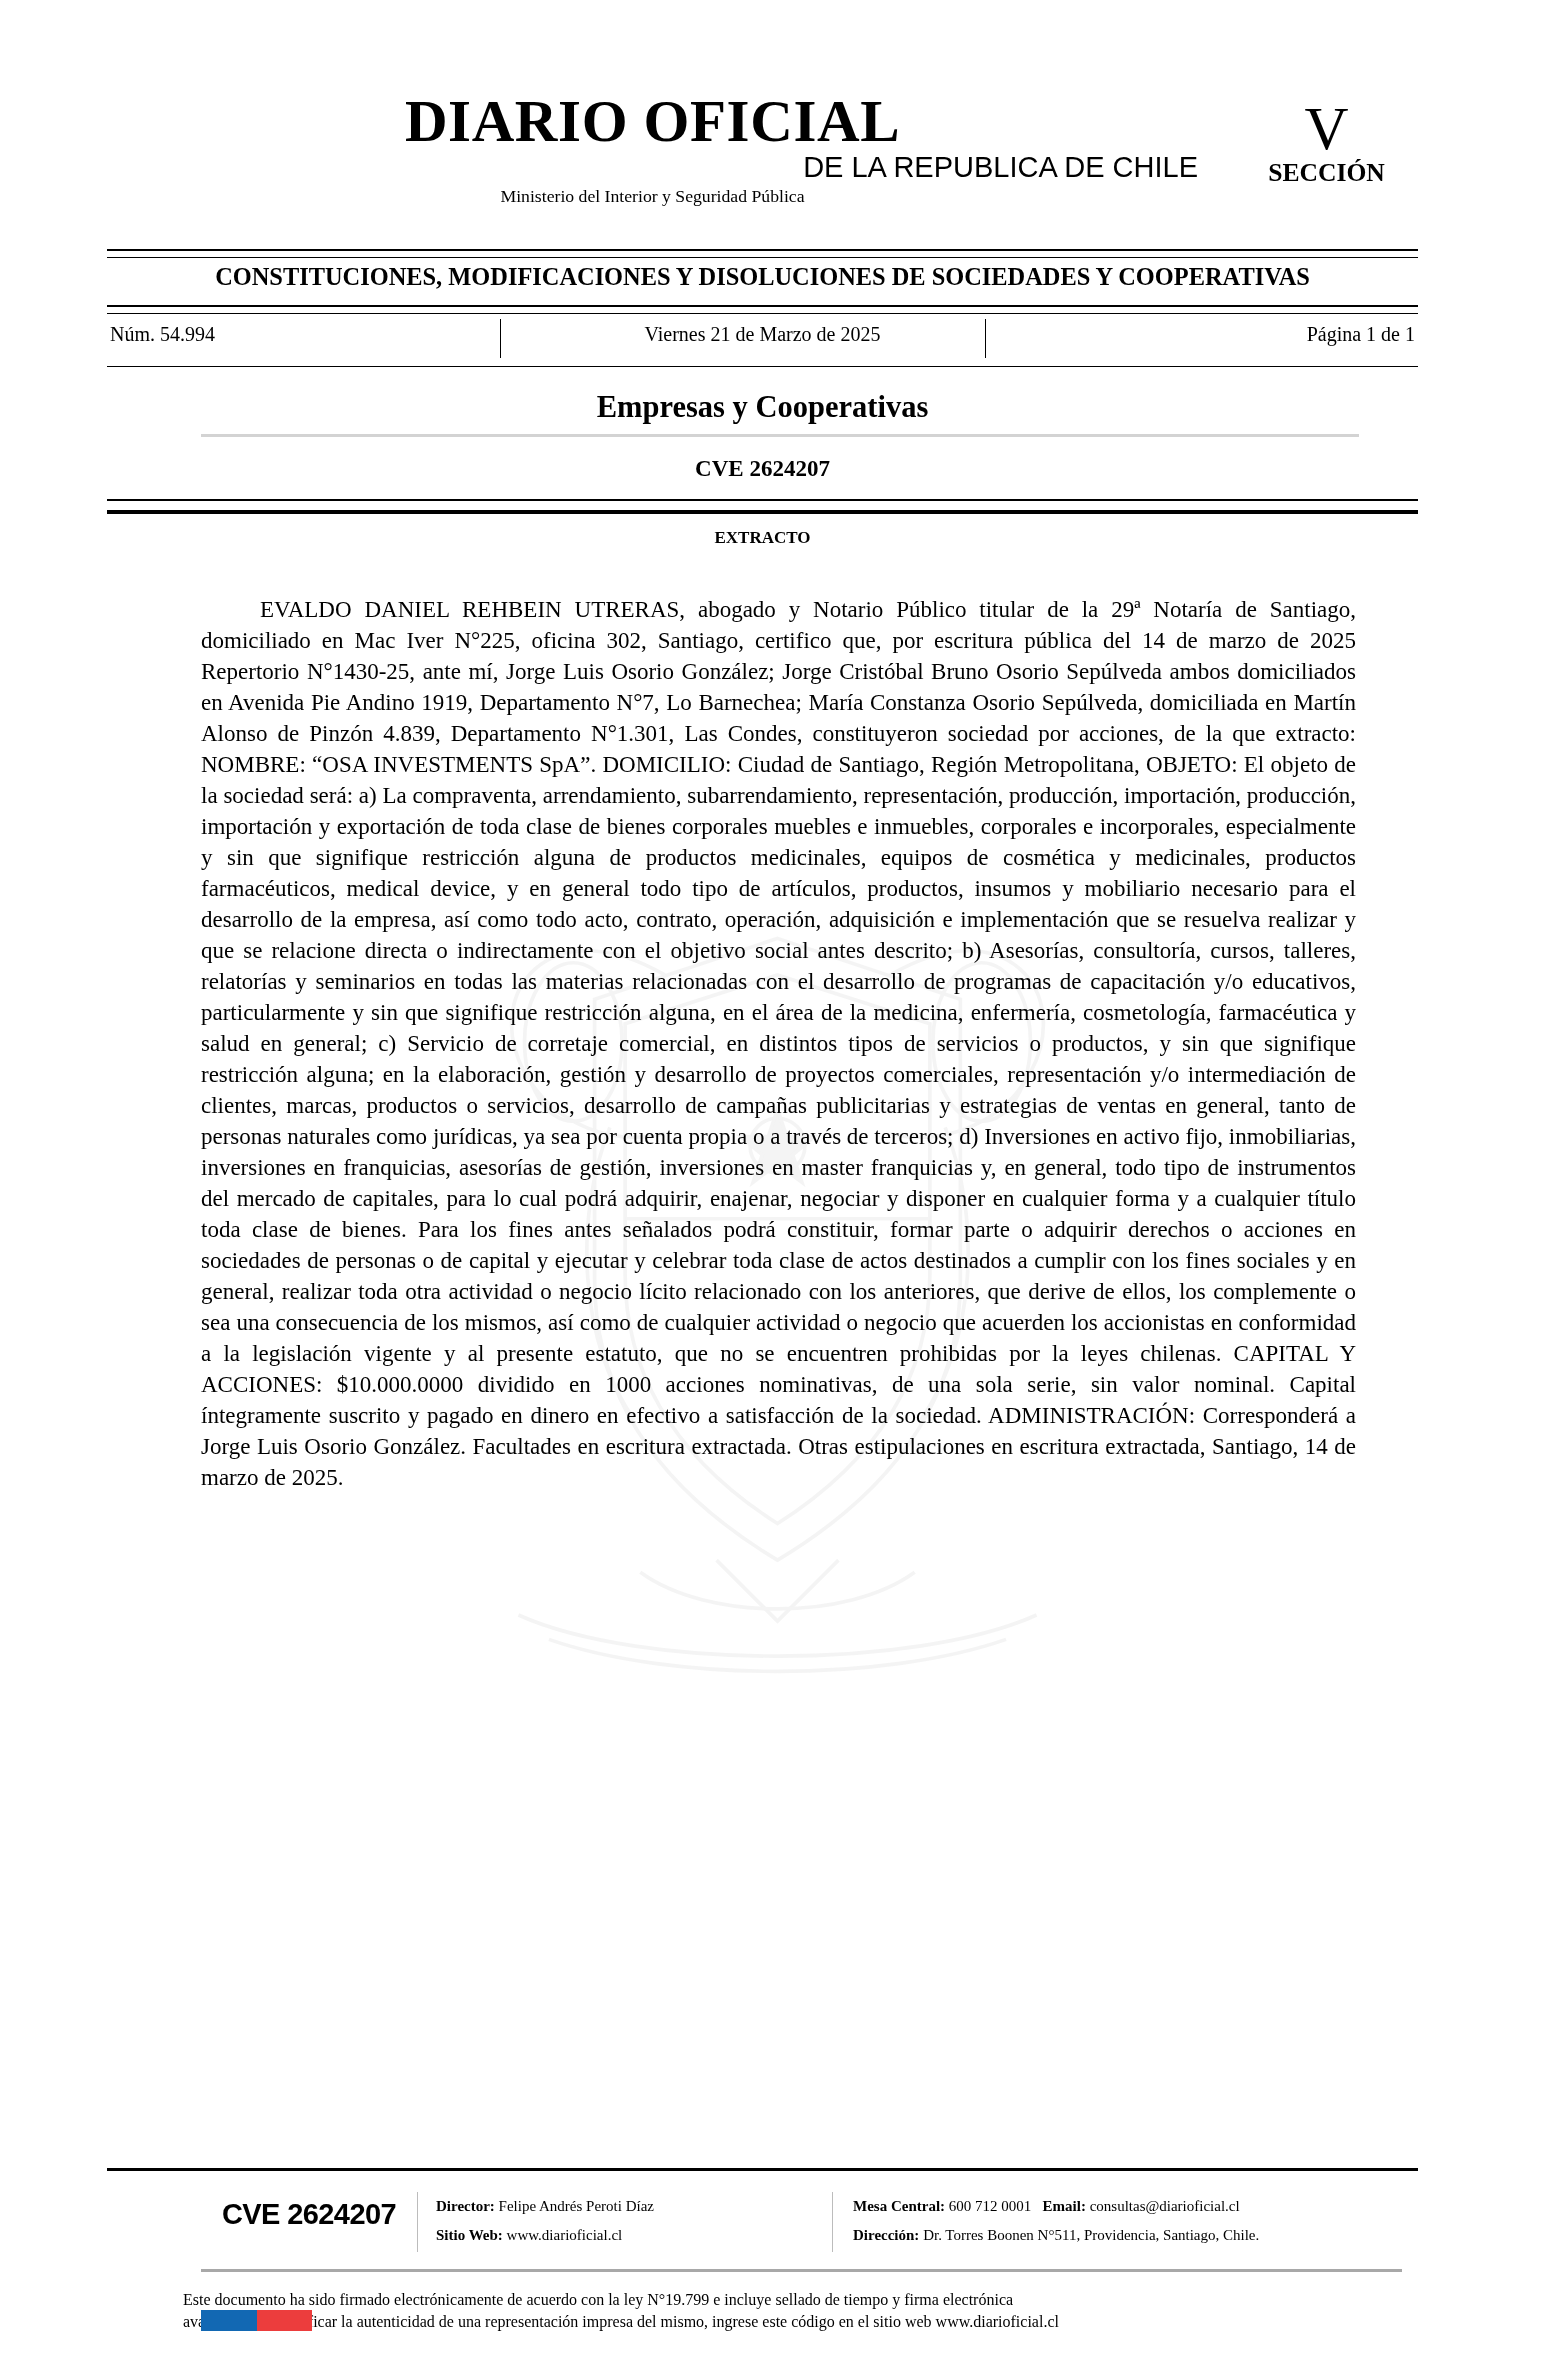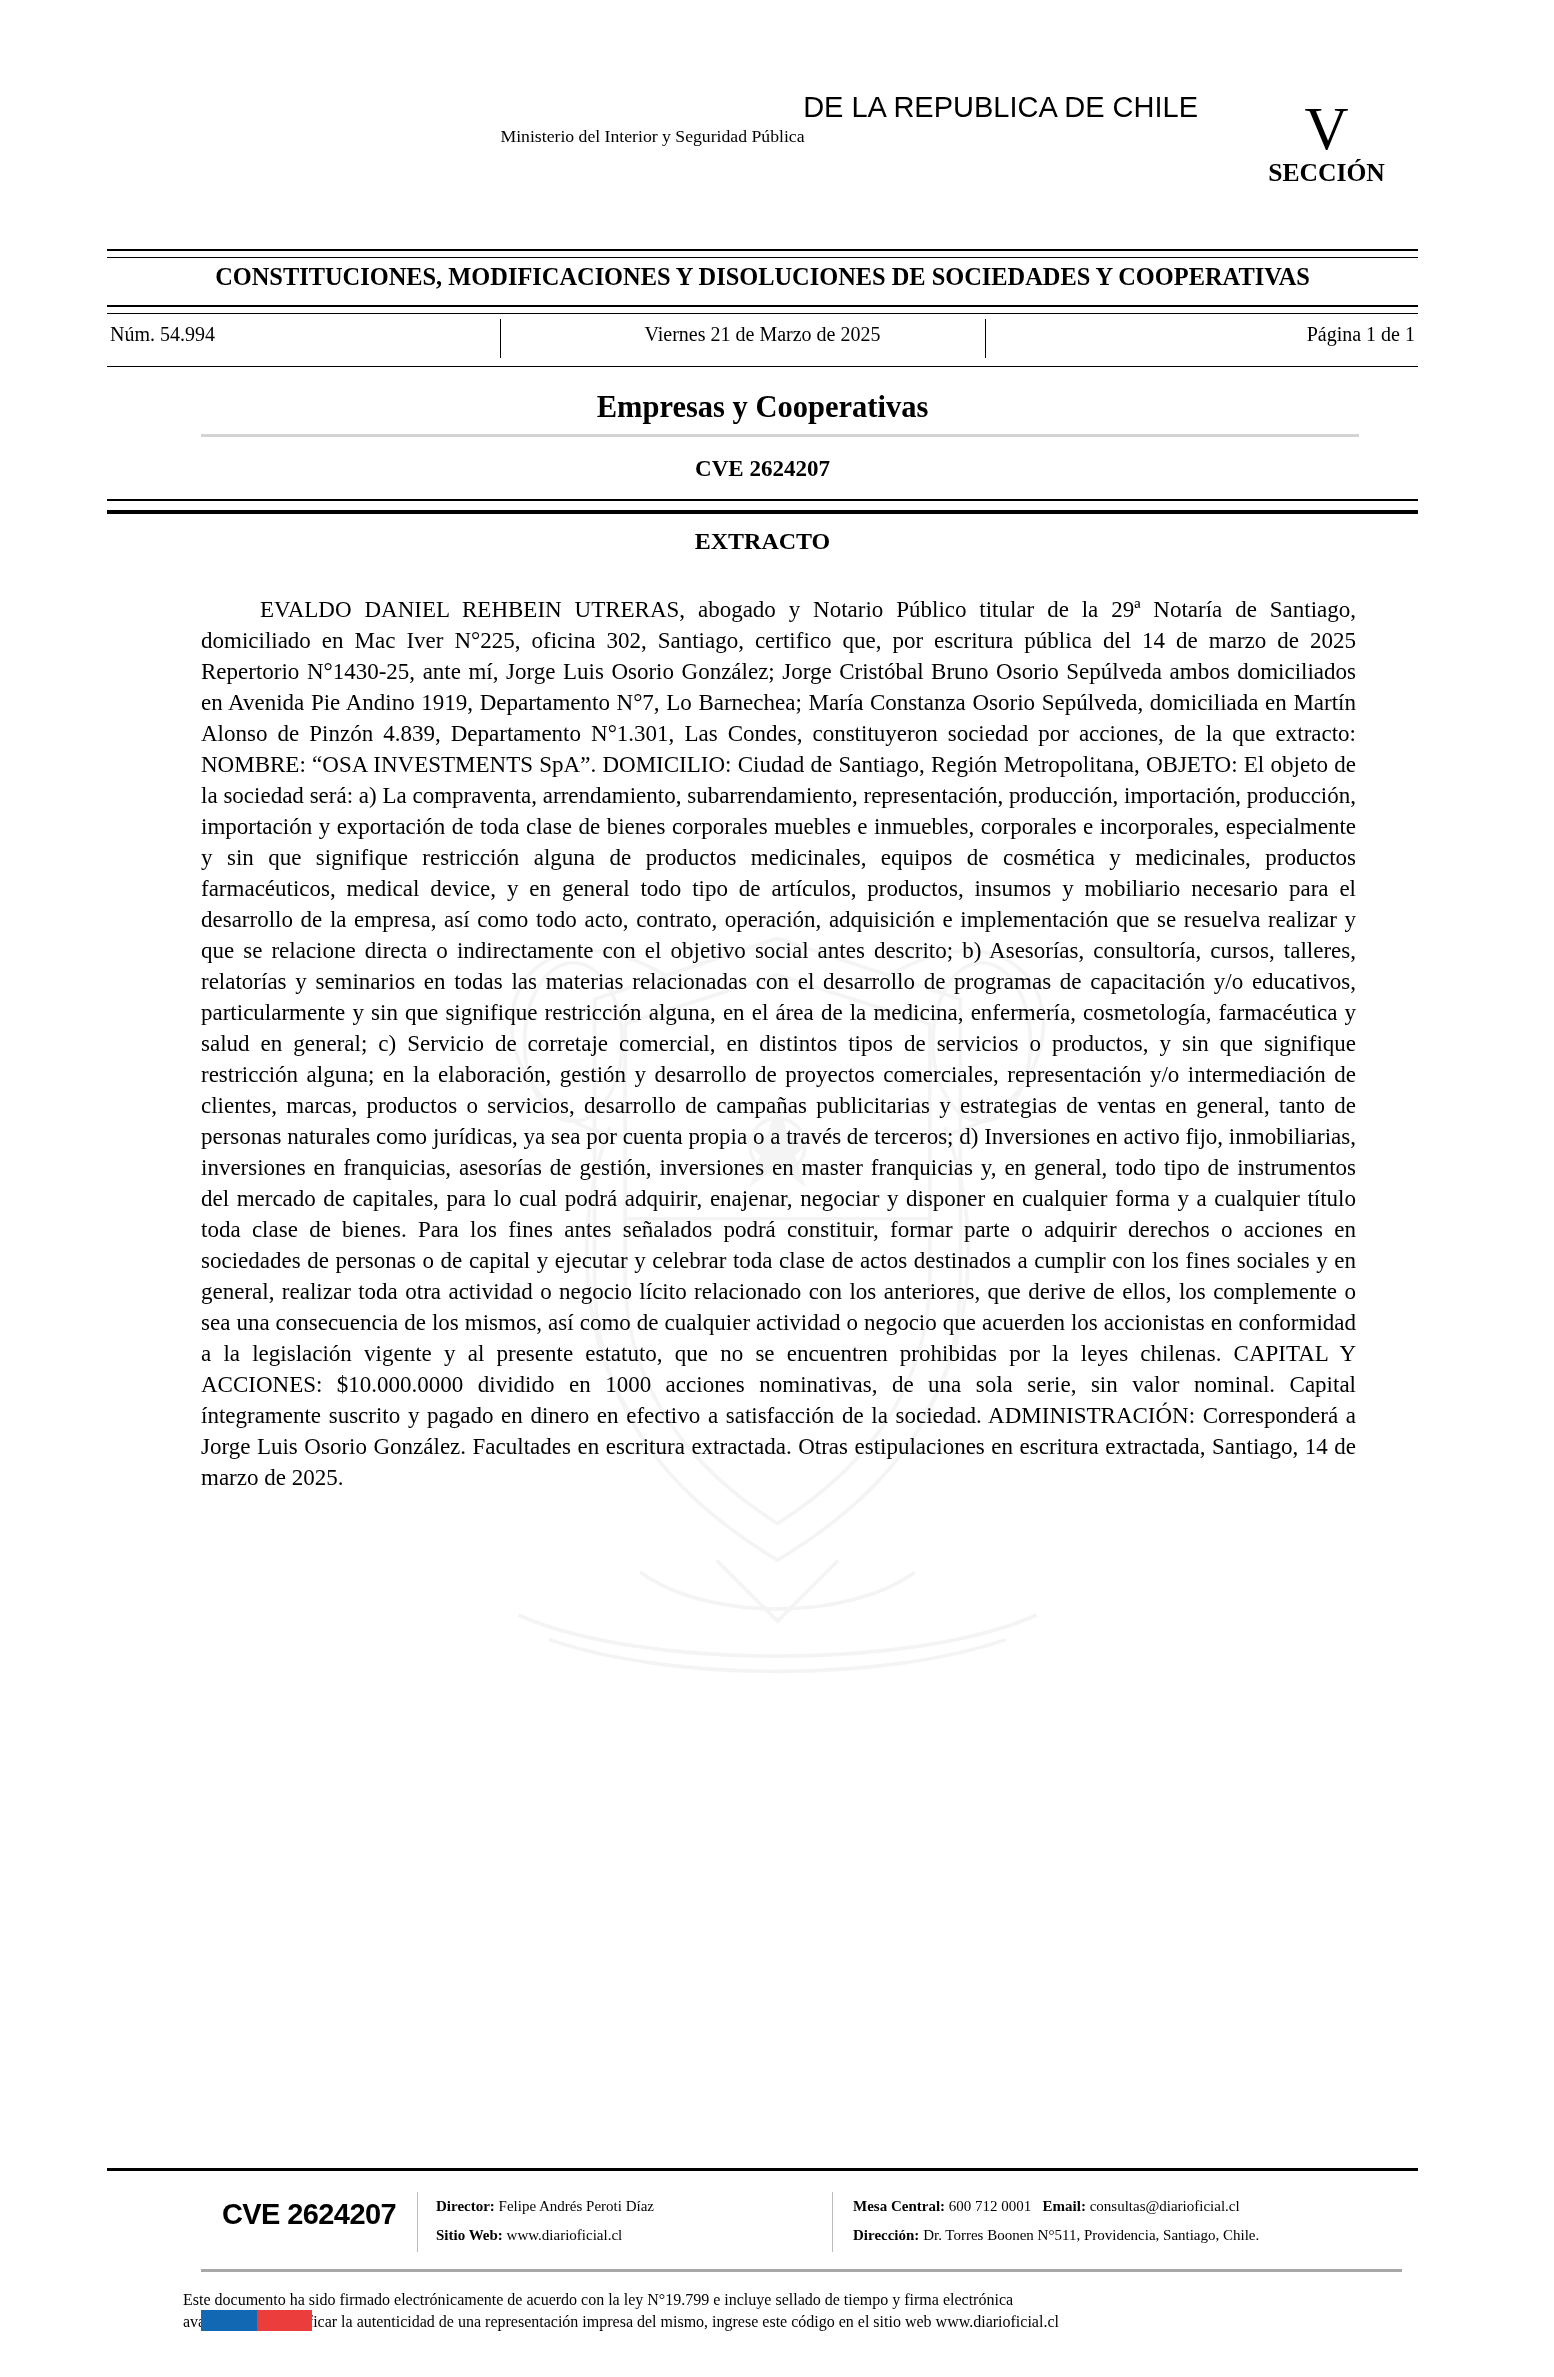--- a/index.html
+++ b/index.html
@@ -183,21 +183,21 @@
     text-align: center;
     font-weight: bold;
     font-size: 23px;
   }
   .extracto {
     position: absolute;
     left: 107px;
     width: 1311px;
     text-align: center;
     font-weight: bold;
-    font-size: 24px;
+    font-size: 17px;
   }
 
   
   .body-text {
     position: absolute;
     left: 201px;
     top: 594px;
     width: 1155px;
     font-size: 23px;
     line-height: 31px;
@@ -303,20 +303,21 @@
         <circle cx="115" cy="96" r="9" fill="none"></circle>
         <path d="M115 84 L118 93 L127 93 L120 99 L123 108 L115 102 L107 108 L110 99 L103 93 L112 93 Z"></path>
         <path d="M30 250 C70 268 160 268 200 250" fill="none"></path>
         <path d="M40 258 C80 272 150 272 190 258" fill="none"></path>
       </g>
     </svg>
   </div>
 
   <div class="masthead">
     <div class="masthead-center">
+      <div class="masthead-title">DIARIO OFICIAL</div>
       <div class="masthead-sub1">DE LA REPUBLICA DE CHILE</div>
       <div class="masthead-sub2">Ministerio del Interior y Seguridad Pública</div>
     </div>
     <div class="section-mark">
       <div class="section-roman">V</div>
       <div class="section-word">SECCIÓN</div>
     </div>
   </div>
 
   <div class="rule-double" style="top: 249px;"></div>

